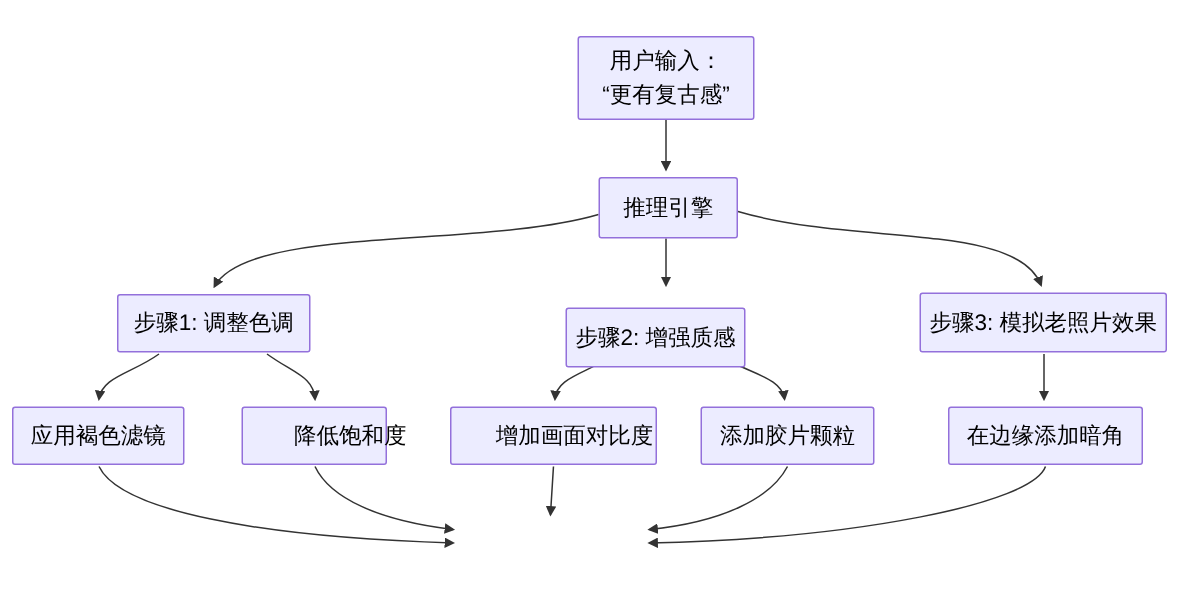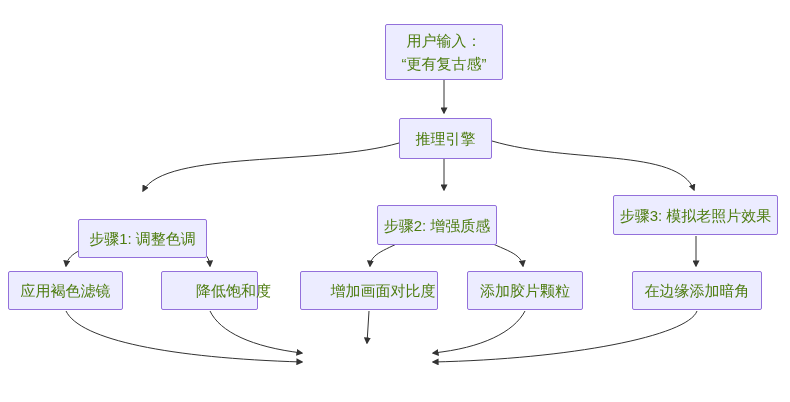--- a/index.html
+++ b/index.html
@@ -26,21 +26,21 @@
     fill: none;
     stroke: #333333;
     stroke-width: 1px;
   }
   .node {
     position: absolute;
     box-sizing: border-box;
     background: #ECECFF;
     border: 1px solid #9370DB;
     border-radius: 2px;
-    color: #4d7c0f;
+    color: #000000;
     font-size: 15px;
     line-height: 23px;
     display: flex;
     flex-direction: column;
     align-items: center;
     justify-content: center;
     text-align: center;
     white-space: nowrap;
   }
 </style>
@@ -73,21 +73,21 @@
 
   <div class="node" style="left:385px; top:24px; width:118px; height:56px;">
     <span>用户输入：</span>
     <span>“更有复古感”</span>
   </div>
 
   <div class="node" style="left:399px; top:118px; width:93px; height:41px;">
     <span>推理引擎</span>
   </div>
 
-  <div class="node" style="left:78px; top:196px; width:129px; height:39px;margin-top:23px;">
+  <div class="node" style="left:78px; top:196px; width:129px; height:39px;">
     <span>步骤1: 调整色调</span>
   </div>
 
   <div class="node" style="left:377px; top:205px; width:120px; height:40px;">
     <span>步骤2: 增强质感</span>
   </div>
 
   <div class="node" style="left:613px; top:195px; width:165px; height:40px;">
     <span>步骤3: 模拟老照片效果</span>
   </div>

